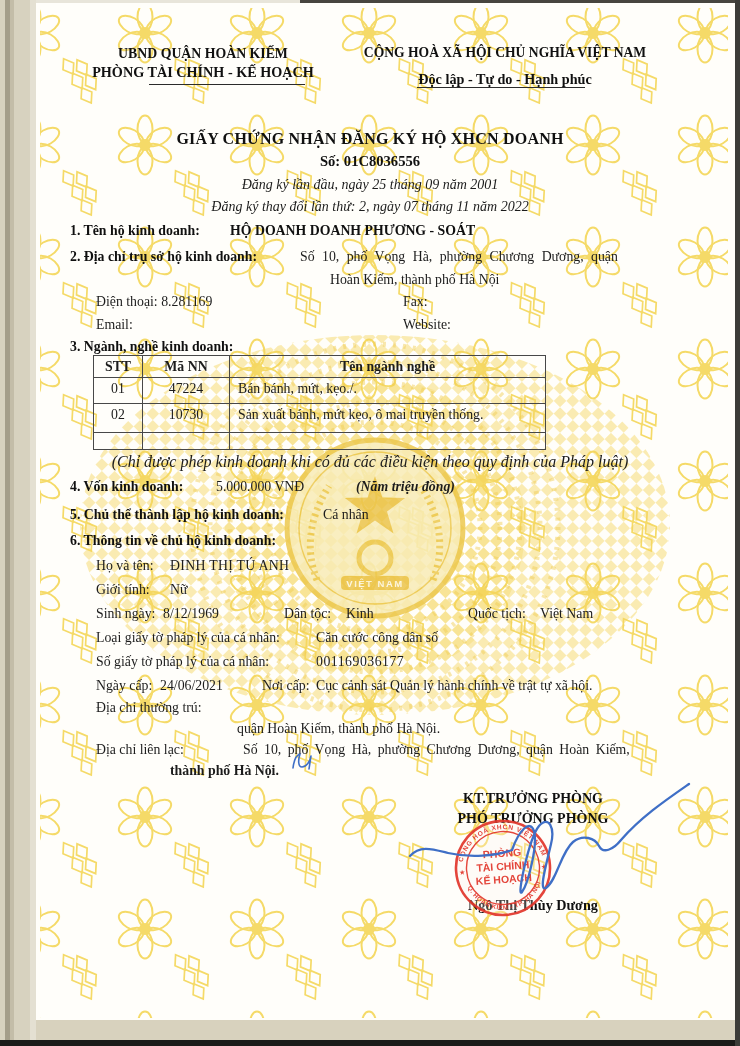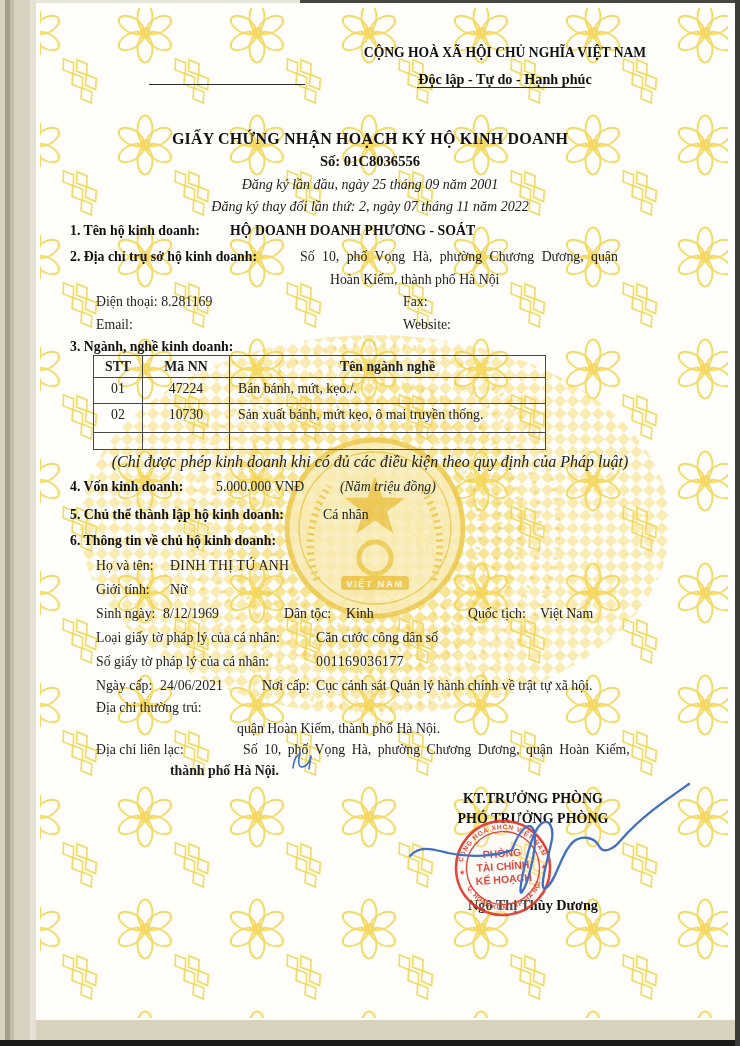--- a/index.html
+++ b/index.html
@@ -83,29 +83,33 @@
       <path d="M58,52 Q76,6 46,-42" fill="none" stroke="#edc84e" stroke-width="7" stroke-dasharray="2.5 4"></path>
       <circle cy="30" r="16" fill="none" stroke="#edc84e" stroke-width="5"></circle>
       <path d="M0,-52 L7.4,-30.4 L30.2,-30 L12,-16.4 L18.5,5.4 L0,-7.6 L-18.5,5.4 L-12,-16.4 L-30.2,-30 L-7.4,-30.4 Z" fill="#ecc44a"></path>
       <rect x="-34" y="48" width="68" height="14" rx="4" fill="#ecc44a"></rect>
       <text y="58.5" text-anchor="middle" font-size="9.5" font-weight="bold" letter-spacing="1.5" fill="#fdf6dd" font-family="Liberation Sans, sans-serif">VIỆT NAM</text>
     </g>
   </svg>
 
   <div class="content">
 
+    <div class="abs ctr" style="left:58px;top:45px;width:290px;">
+      <div class="b" style="font-size:13.8px;">UBND QUẬN HOÀN KIẾM</div>
+      <div class="b" style="font-size:14.2px;margin-top:2px;">PHÒNG TÀI CHÍNH - KẾ HOẠCH</div>
+    </div>
     <div class="uline" style="left:149px;top:84px;width:156px;"></div>
 
     <div class="abs ctr" style="left:340px;top:45px;width:330px;">
       <div class="b" style="font-size:13.6px;">CỘNG HOÀ XÃ HỘI CHỦ NGHĨA VIỆT NAM</div>
       <div class="b" style="font-size:14.2px;margin-top:9px;">Độc lập - Tự do - Hạnh phúc</div>
     </div>
     <div class="uline" style="left:417px;top:87px;width:168px;"></div>
 
-    <div class="abs ctr b" style="left:120px;top:129px;width:500px;font-size:16px;letter-spacing:0.2px;">GIẤY CHỨNG NHẬN HOẠCH KÝ HỘ KINH DOANH</div>
+    <div class="abs ctr b" style="left:120px;top:129px;width:500px;font-size:16px;letter-spacing:0.2px;">GIẤY CHỨNG NHẬN ĐĂNG KÝ HỘ XHCN DOANH</div>
     <div class="abs ctr b" style="left:120px;top:152px;width:500px;font-size:14.6px;">Số: 01C8036556</div>
     <div class="abs ctr i" style="left:120px;top:176px;width:500px;font-size:14px;">Đăng ký lần đầu, ngày 25 tháng 09 năm 2001</div>
     <div class="abs ctr i" style="left:120px;top:198px;width:500px;font-size:14px;">Đăng ký thay đổi lần thứ: 2, ngày 07 tháng 11 năm 2022</div>
 
     <span class="abs b" style="left:70px;top:222px;">1. Tên hộ kinh doanh:</span>
     <span class="abs b" style="left:230px;top:222px;">HỘ DOANH DOANH PHƯƠNG - SOÁT</span>
 
     <span class="abs b" style="left:70px;top:248px;">2. Địa chỉ trụ sở hộ kinh doanh:</span>
     <span class="abs" style="left:300px;top:248px;width:412px;word-spacing:4px;">Số 10, phố Vọng Hà, phường Chương Dương, quận</span>
     <span class="abs" style="left:330px;top:271px;">Hoàn Kiếm, thành phố Hà Nội</span>
@@ -137,21 +141,21 @@
         <td class="c"></td>
         <td class="c"></td>
         <td></td>
       </tr>
     </tbody>
       </table>
     <div class="abs ctr i" style="left:96px;top:452px;width:548px;font-size:16px;">(Chỉ được phép kinh doanh khi có đủ các điều kiện theo quy định của Pháp luật)</div>
 
     <span class="abs b" style="left:70px;top:478px;">4. Vốn kinh doanh:</span>
     <span class="abs" style="left:216px;top:478px;">5.000.000 VNĐ</span>
-    <span class="abs i" style="left:340px;top:478px;">(Năm triệu đồng)</span>
+    <span class="abs i" style="left:356px;top:478px;font-weight:bold;">(Năm triệu đồng)</span>
 
     <span class="abs b" style="left:70px;top:506px;">5. Chủ thể thành lập hộ kinh doanh:</span>
     <span class="abs" style="left:323px;top:506px;">Cá nhân</span>
 
     <span class="abs b" style="left:70px;top:532px;">6. Thông tin về chủ hộ kinh doanh:</span>
 
     <span class="abs" style="left:96px;top:557px;">Họ và tên:</span>
     <span class="abs" style="left:170px;top:557px;letter-spacing:0.3px;">ĐINH THỊ TÚ ANH</span>
 
     <span class="abs" style="left:96px;top:581px;">Giới tính:</span>

